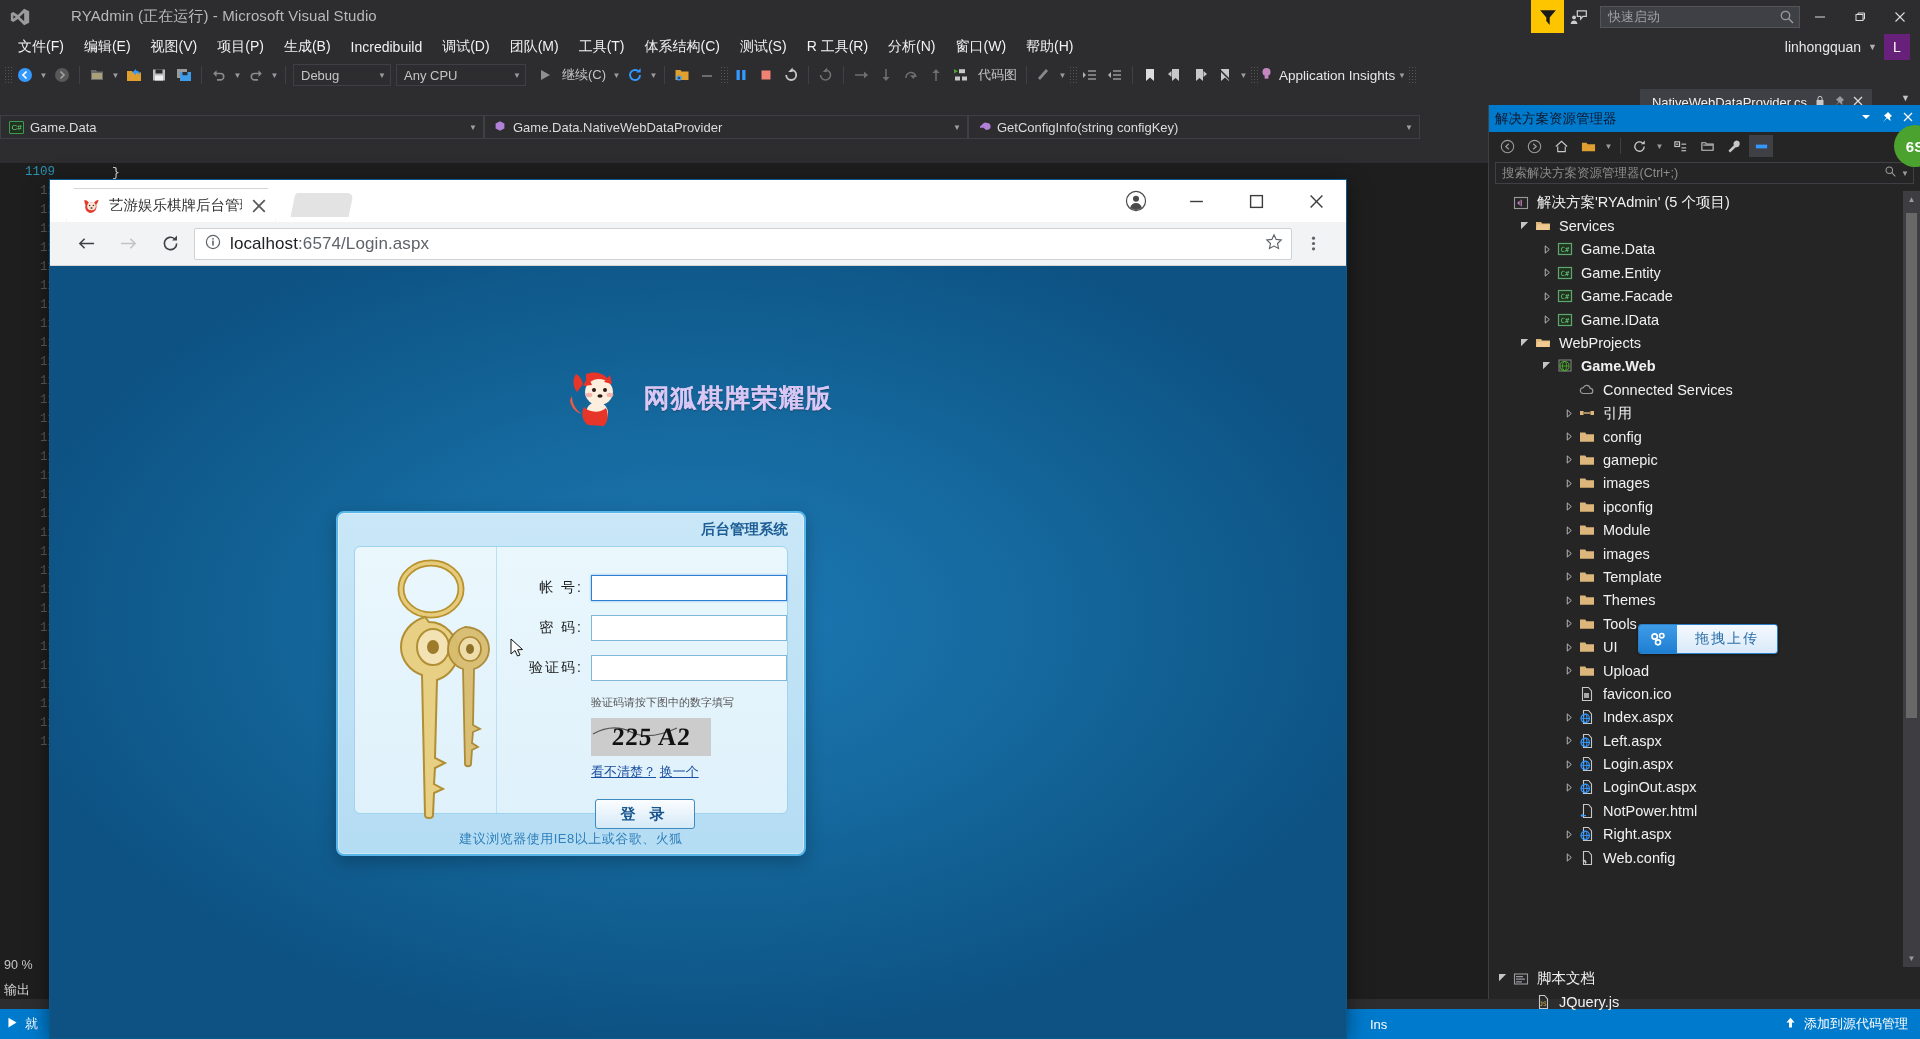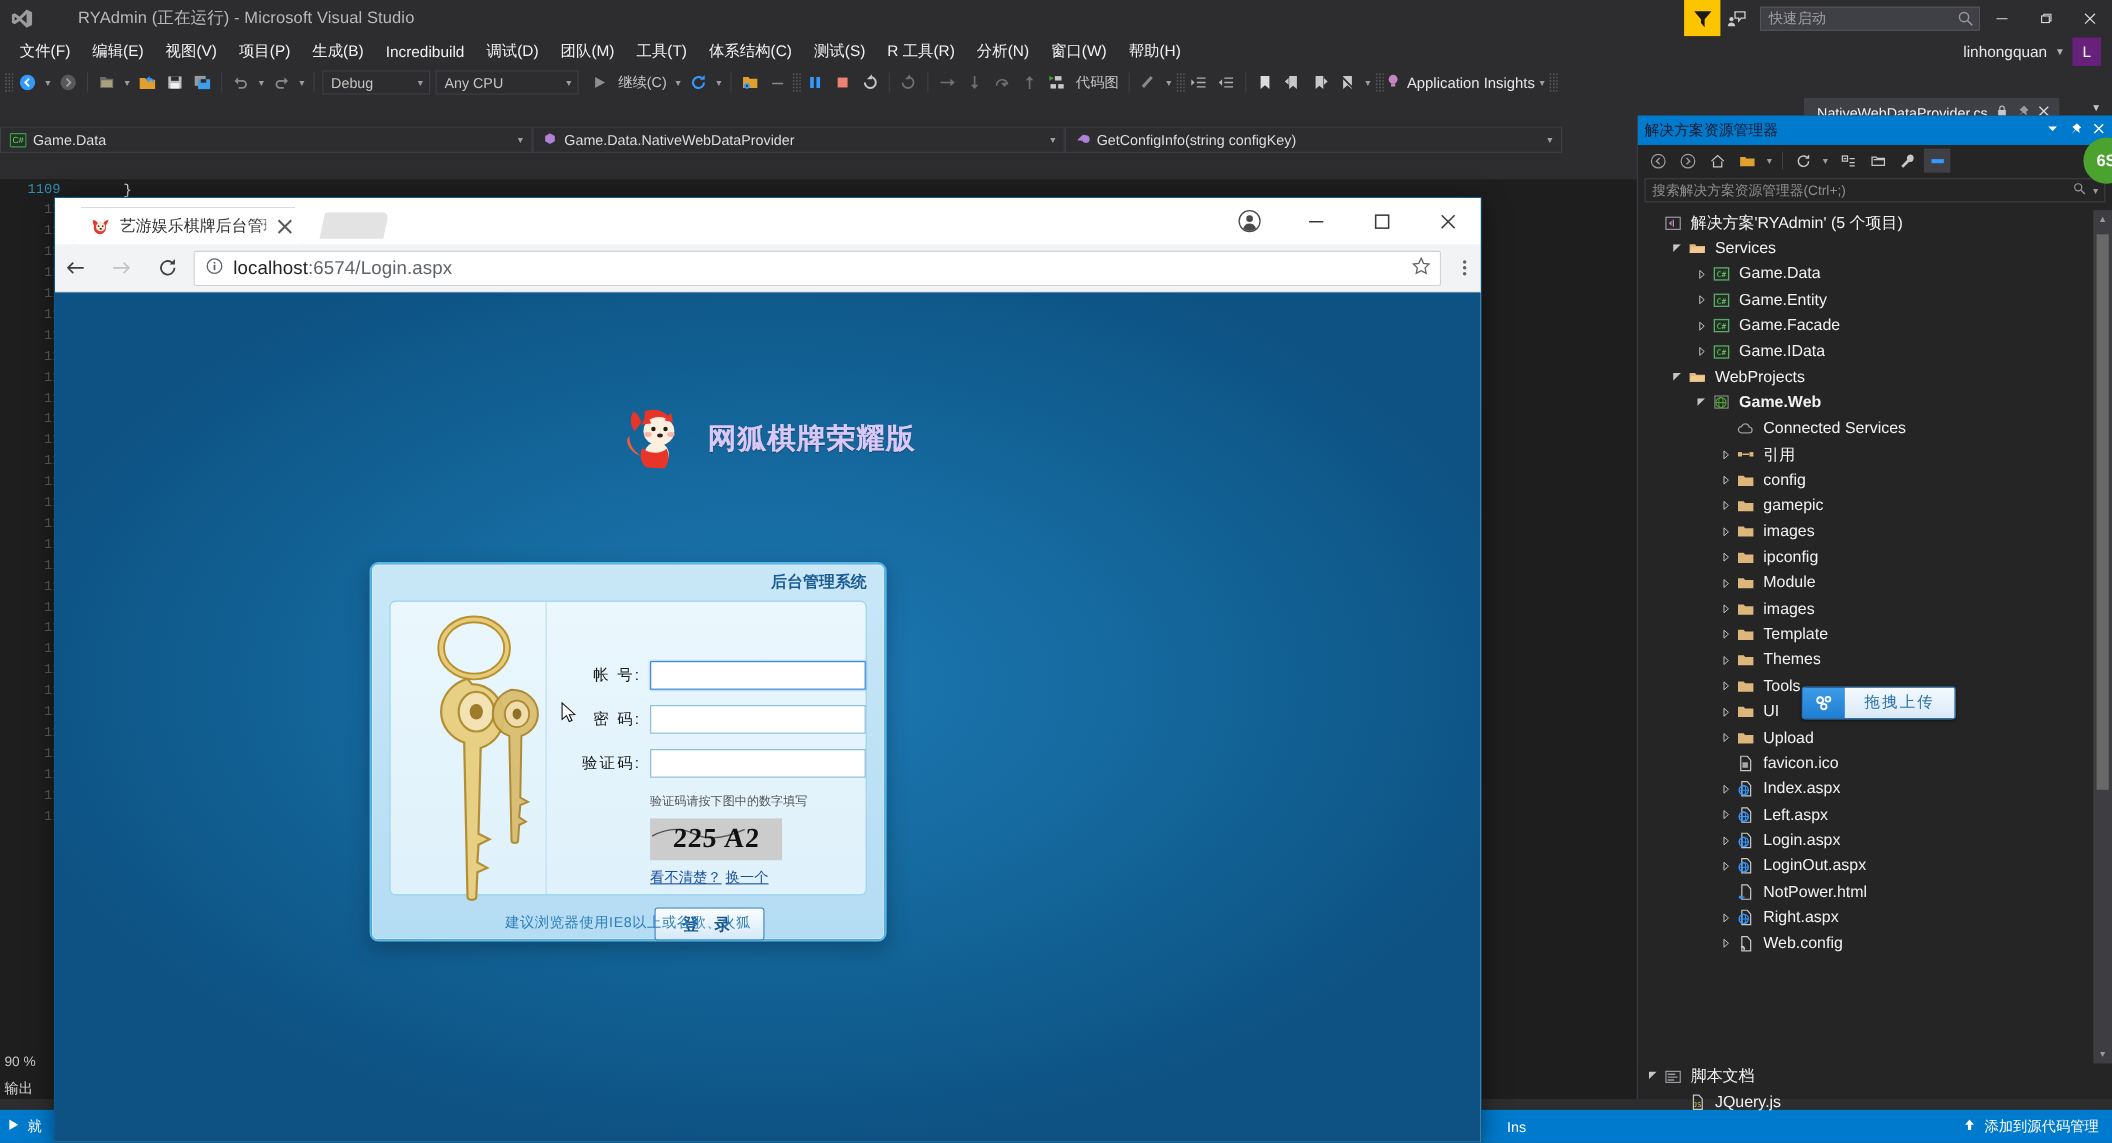--- a/index.html
+++ b/index.html
@@ -175,21 +175,21 @@
   .fav{width:19px;height:19px;flex:none;}
   .tabtitle{flex:1;overflow:hidden;white-space:nowrap;text-overflow:clip;}
   .tabclose{width:18px;height:18px;display:flex;align-items:center;justify-content:center;color:#5a5a5a;}
   #newtab{position:absolute;left:243px;bottom:5px;width:58px;height:24px;background:#e3e3e3;
     border-radius:3px 6px 0 0;transform:skewX(-12deg);}
   #chrome-winbtns{position:absolute;right:0;top:0;height:42px;display:flex;align-items:center;}
   .cw-btn{width:60px;height:42px;display:flex;align-items:center;justify-content:center;color:#3c3c3c;}
   .cw-btn svg{width:15px;height:15px;}
   .cw-btn.profile svg{width:22px;height:22px;}
   #chrome-toolbar{height:44px;background:#f1f3f4;display:flex;align-items:center;
-     gap:6px;padding:0 0;border-bottom:1px solid #d6d6d6;}
+     gap:6px;padding:0 18px;border-bottom:1px solid #d6d6d6;}
   .nav-btn{width:36px;height:36px;display:flex;align-items:center;justify-content:center;color:#5f6368;}
   .nav-btn svg{width:19px;height:19px;}
   .nav-btn.dis{color:#c1c3c5;}
   #omnibox{flex:1;height:32px;background:#fff;border:1px solid #cfd2d4;border-radius:2px;
      display:flex;align-items:center;padding:0 8px 0 10px;gap:9px;}
   #omnibox .info svg{width:16px;height:16px;}
   #url-text{flex:1;font-size:17px;color:#202124;letter-spacing:.1px;}
   #url-text .dim{color:#5f6368;}
   #star svg{width:18px;height:18px;}
   #chrome-menu{width:30px;height:36px;display:flex;align-items:center;justify-content:center;}
@@ -207,21 +207,21 @@
   #login-panel{position:absolute;left:286px;top:245px;width:470px;height:345px;
     border:2px solid #58b7e8;border-radius:8px;
     background:linear-gradient(#c9e7f7,#b4dcf3);
     box-shadow:0 0 0 1px rgba(255,255,255,.35) inset, 0 6px 18px rgba(0,0,0,.25);}
   #panel-title{height:32px;display:flex;align-items:center;justify-content:flex-end;
     padding-right:16px;color:#1c5d95;font-weight:bold;font-size:14.5px;}
   #panel-inner{position:absolute;left:16px;right:16px;top:33px;bottom:40px;
     background:linear-gradient(#eaf7fd,#dff1fb);border:1px solid #9fd3ee;border-radius:6px;
     display:flex;}
   #keys-col{width:160px;position:relative;border-right:1px solid #b9dff2;}
-  #form-col{flex:1;padding-top:28px;margin-top:26px;}
+  #form-col{flex:1;padding-top:28px;}
   .frow2{display:flex;align-items:center;margin-bottom:14px;}
   .flabel{width:86px;text-align:right;font-size:14px;color:#1c1c1c;margin-right:8px;letter-spacing:2px;}
   .finput{width:196px;height:26px;border:1px solid #7fb8d8;background:#fff;
     font-size:14px;padding:0 5px;outline:none;}
   .finput.focused{border:1px solid #2f7fd6;box-shadow:0 0 2px rgba(47,127,214,.6);}
   #cap-hint{font-size:11px;color:#555;margin:4px 0 8px 94px;}
   #cap-img{margin-left:94px;width:120px;height:38px;background:#ccc;
     display:flex;align-items:center;justify-content:center;position:relative;overflow:hidden;}
   #cap-text{font-family:"Liberation Serif","DejaVu Serif",serif;font-size:25px;font-weight:bold;
      color:#111;letter-spacing:1px;transform:skewX(-4deg);}

